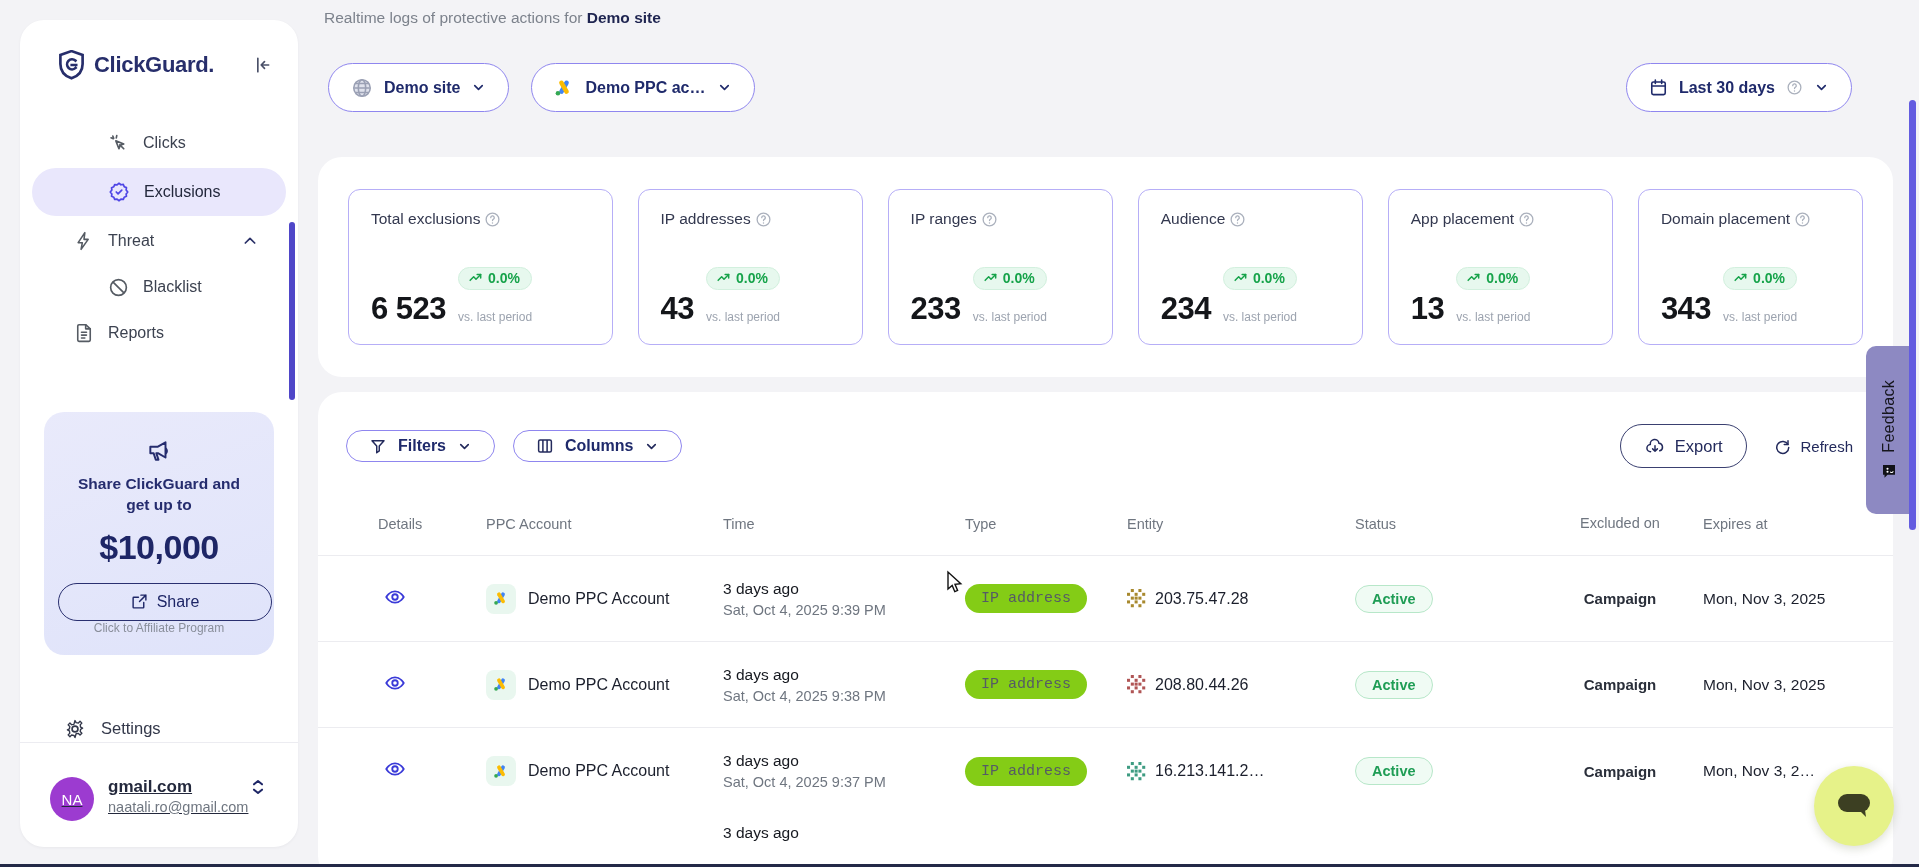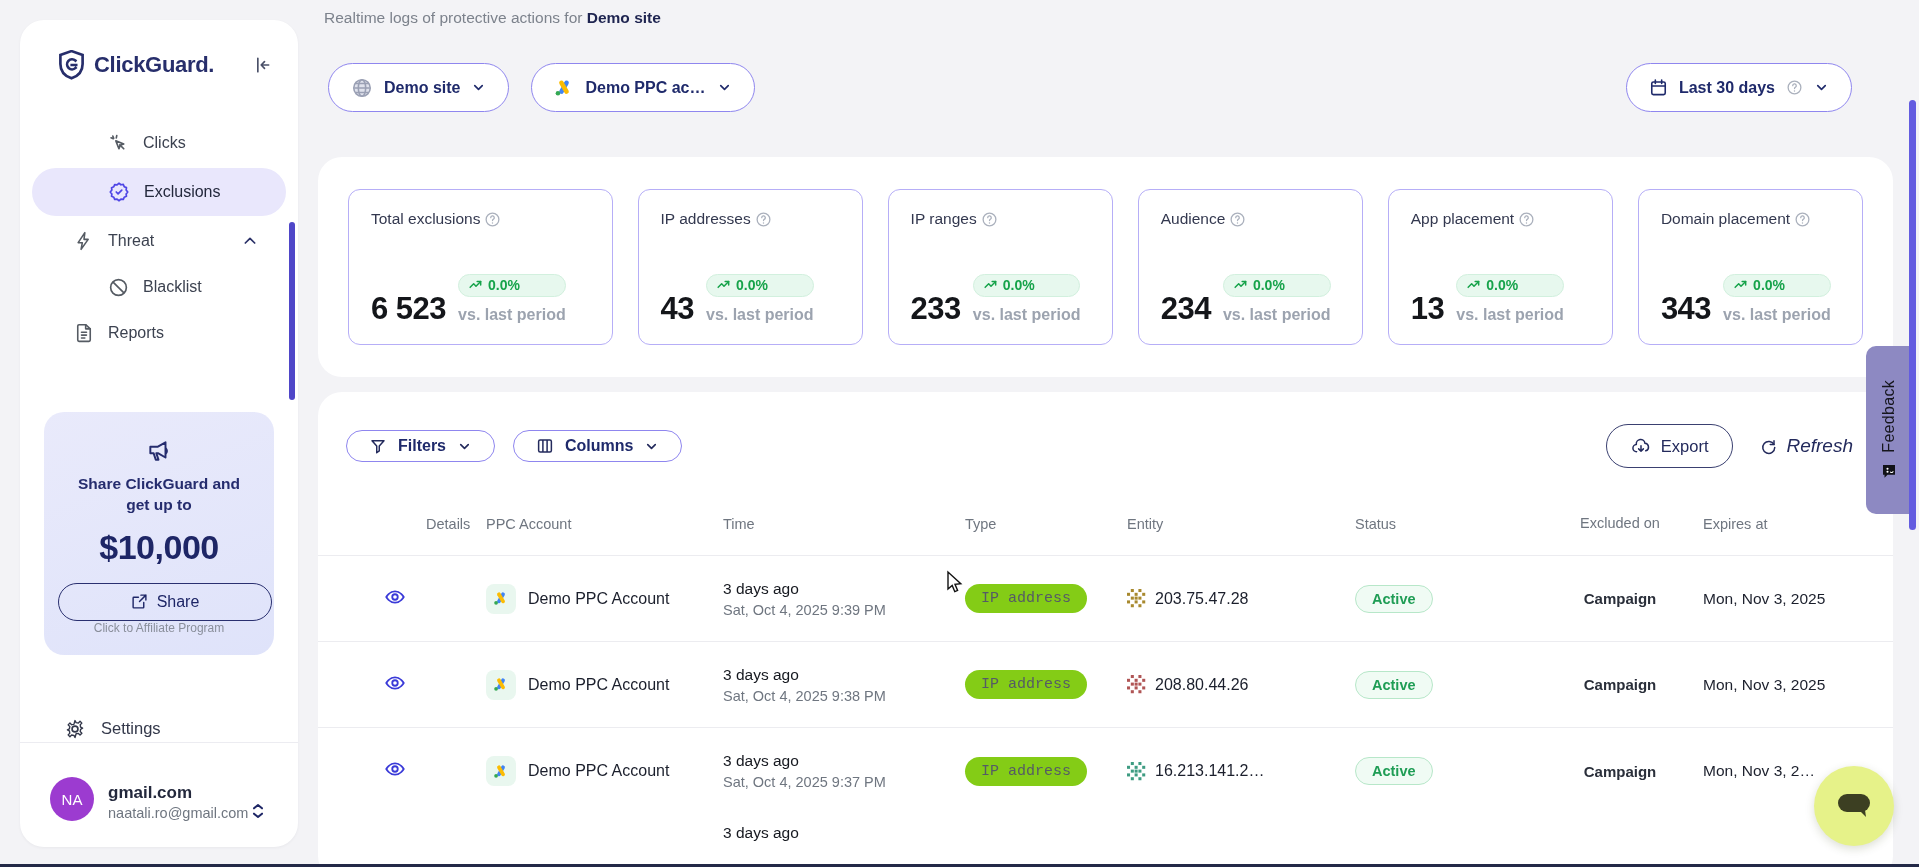--- a/index.html
+++ b/index.html
@@ -45,21 +45,21 @@
     margin:16px auto 0; width:214px; height:38px; border:1.5px solid #2a3070; border-radius:19px;
     background:transparent; display:flex; align-items:center; justify-content:center; gap:9px;
     font-size:16px; color:#1e2666; cursor:pointer; font-weight:500;
   }
   .promo-affiliate { font-size:12px; color:#8a8f9b; }
 
   .settings-row { display:flex; align-items:center; padding-left:44px; margin-top:52px; height:44px; cursor:pointer; }
   .settings-row .ni-label { font-size:16.5px; color:#33384a; margin-left:15px; }
 
   .sidebar-divider { position:absolute; left:0; right:0; bottom:104px; height:1px; background:#ececf1; }
-  .user-row { position:absolute; left:30px; right:32px; bottom:26px; display:flex; align-items:flex-end; cursor:pointer; }
+  .user-row { position:absolute; left:30px; right:32px; bottom:26px; display:flex; align-items:flex-start; cursor:pointer;text-decoration:underline; }
   .avatar {
     width:44px; height:44px; border-radius:50%; background:#9c3bd0; color:#fff;
     display:flex; align-items:center; justify-content:center; font-size:15px; font-weight:500;
   }
   .user-meta { margin-left:14px; flex:1; }
   .user-name { font-size:17px; font-weight:700; color:#23283c; }
   .user-email { font-size:14.5px; color:#6f7680; margin-top:2px; }
   .user-caret { color:#1e2666; }
 
   
@@ -85,44 +85,44 @@
   .card:first-child { flex:1.22; }
   .card-label-row { display:flex; align-items:center; gap:4px; }
   .card-label { font-size:15.5px; color:#33384f; white-space:nowrap; }
   .card-bottom { margin-top:auto; display:flex; align-items:flex-end; gap:12px; }
   .card-value { font-size:31px; font-weight:700; color:#14161a; letter-spacing:-.5px; line-height:1; }
   .card-trend { display:flex; flex-direction:column; }
   .trend-badge {
     display:inline-flex; align-items:center; gap:5px; background:#e7f8ee; border:1px solid #d2f0de;
     color:#16a34a; font-size:14px; font-weight:600; border-radius:12px; padding:2px 10px 3px;
   }
-  .trend-sub { font-size:16px; color:#9ca3af; margin-top:9px; white-space:nowrap;font-weight:bold; }
+  .trend-sub { font-size:12px; color:#9ca3af; margin-top:20px; white-space:nowrap; }
 
   .table-panel { top:392px; width:1575px; height:488px; overflow:hidden; }
   .toolbar { display:flex; align-items:center; padding:32px 40px 0 28px; }
   .toolbar .pill-btn { height:32px; font-size:16px; }
   .toolbar-right { margin-left:auto; display:flex; align-items:center; gap:26px; }
   .export-btn {
     height:44px; border:1.5px solid #3a4070; border-radius:22px; background:#fff;
     display:inline-flex; align-items:center; gap:10px; padding:0 24px;
     font-size:16.5px; color:#232a5c; cursor:pointer;
   }
   .refresh-btn {
     display:inline-flex; align-items:center; gap:9px; background:none; border:none;
-    font-size:19px; color:#232a5c; cursor:pointer;font-style:italic;
+    font-size:15px; color:#232a5c; cursor:pointer;
   }
 
   .grid-row {
     display:grid;
     grid-template-columns:96px 235px 240px 170px 225px 225px 110px 178px;
     padding-left:56px; align-items:center;
   }
   .thead { margin-top:24px; min-height:64px; border-bottom:1px solid #ececf0; }
   .th { font-size:14.5px; color:#6f7680; }
-  .th.c1{padding-left:4px;margin-left:48px;} .th.c2{padding-left:16px;} .th.c3{padding-left:18px;}
+  .th.c1{padding-left:4px;} .th.c2{padding-left:16px;} .th.c3{padding-left:18px;}
   .th.c4{padding-left:20px;} .th.c5{padding-left:12px;} .th.c6{padding-left:15px;}
   .th.c7{text-align:center; line-height:1.5;} .th.c8{padding-left:28px;}
   .trow { height:86px; border-bottom:1px solid #ececf0; }
   .trow:last-child { border-bottom:none; }
   .cell-details { padding-left:10px; }
   .eye-btn { background:none; border:none; cursor:pointer; padding:0; }
   .cell-account { display:flex; align-items:center; gap:12px; padding-left:16px; }
   .ads-chip { width:30px; height:30px; border-radius:8px; background:#e9f7ef; display:flex; align-items:center; justify-content:center; }
   .account-name { font-size:16px; color:#1b1f2c; }
   .cell-time { padding-left:18px; }

